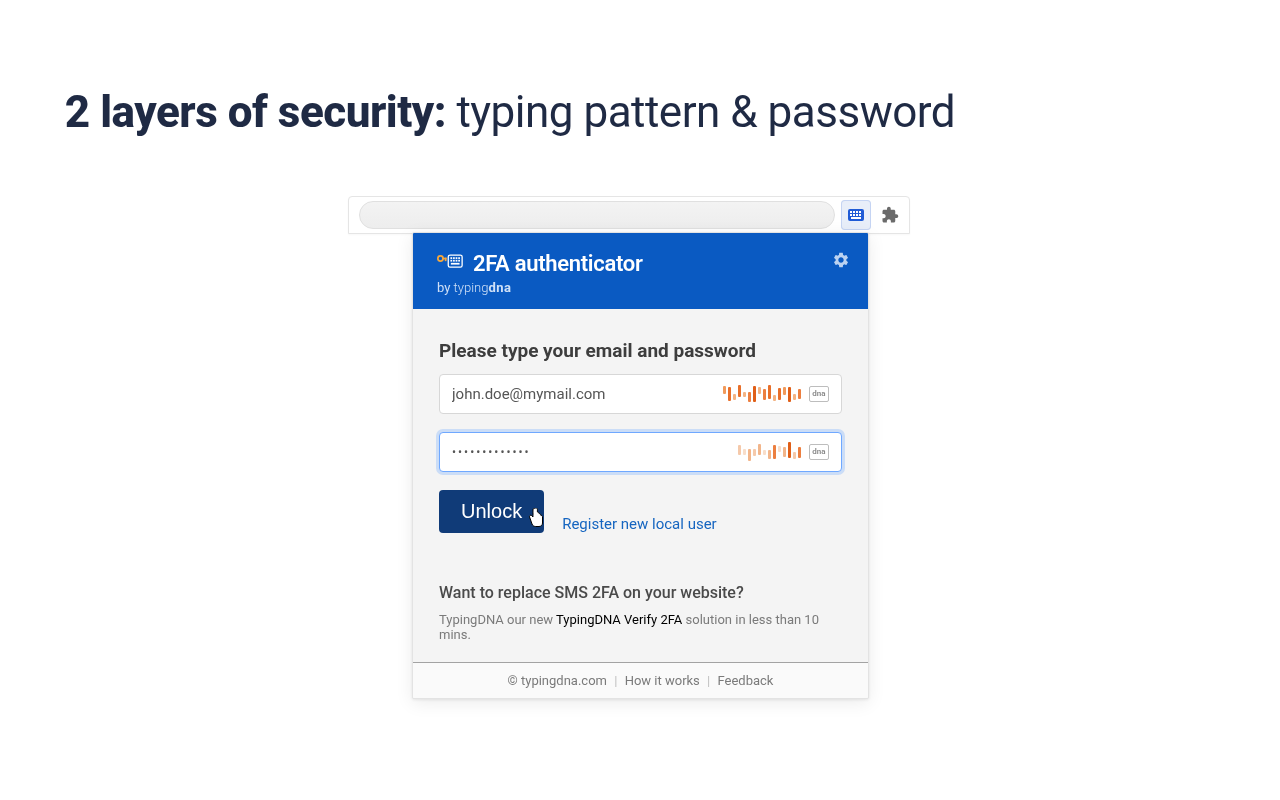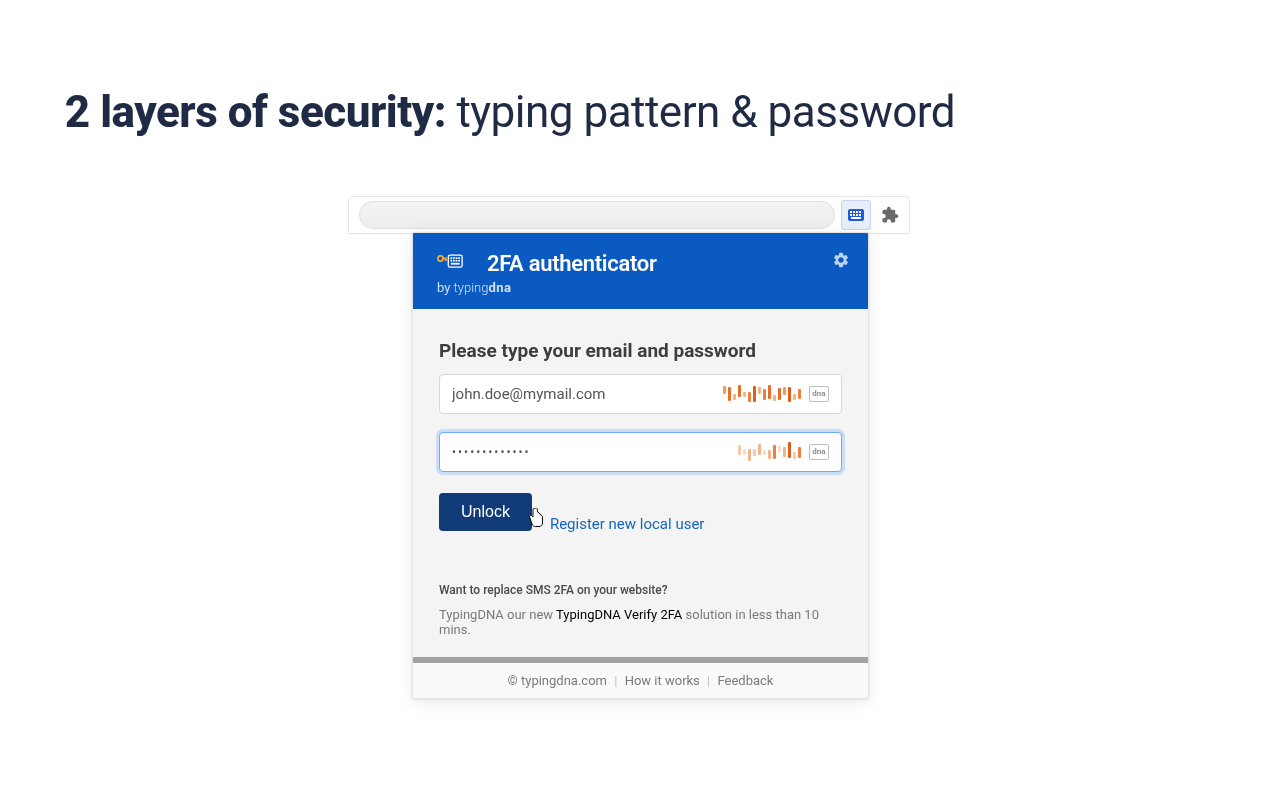--- a/index.html
+++ b/index.html
@@ -61,21 +61,21 @@
     background: #f4f4f4;
     box-shadow: 0 4px 18px rgba(0,0,0,0.08), 0 1px 3px rgba(0,0,0,0.08);
     overflow: hidden;
   }
   .panel-header {
     background: #0a5ac2;
     color: #fff;
     padding: 18px 22px 14px 24px;
     position: relative;
   }
-  .title-row { display: flex; align-items: center; gap: 24px; }
+  .title-row { display: flex; align-items: center; gap: 10px; }
   .title-row .t {
     font-size: 22px;
     font-weight: 600;
     letter-spacing: -0.3px;
   }
   .byline {
     margin-top: 4px;
     font-size: 13px;
     color: #cfe0f7;
   }
@@ -135,21 +135,21 @@
     color: #888;
     font-weight: 600;
   }
 
   .actions { display: flex; align-items: center; gap: 18px; margin-top: 4px; position: relative; }
   .unlock-btn {
     background: #103b78;
     color: #fff;
     border: none;
     border-radius: 4px;
-    font-size: 16px;
+    font-size: 20px;
     padding: 10px 22px;
     cursor: pointer;
     position: relative;
   }
   .register-link {
     color: #1565c0;
     font-size: 15px;
     text-decoration: none;
     cursor: pointer;
     margin-top: 25px;
@@ -158,33 +158,33 @@
     position: absolute;
     left: 88px;
     top: 18px;
     pointer-events: none;
   }
 
   .promo {
     margin-top: 50px;
   }
   .promo h3 {
-    font-size: 12px;
+    font-size: 16px;
     font-weight: 500;
     color: #4a4a4a;
     margin-bottom: 10px;
   }
   .promo p {
     font-size: 13px;
     color: #7a7a7a;
   }
   .promo a { color: #000000; text-decoration: none; text-align: right; }
 
   .panel-footer {
-    border-top: 6px solid #a3a3a3;
+    border-top: 1px solid #a3a3a3;
     background: #fafafa;
     text-align: center;
     padding: 10px 0;
     font-size: 13px;
     color: #7a7a7a;
   }
   .panel-footer .sep { margin: 0 4px; color: #c0c0c0; }
 </style>
 </head>
 <body>

